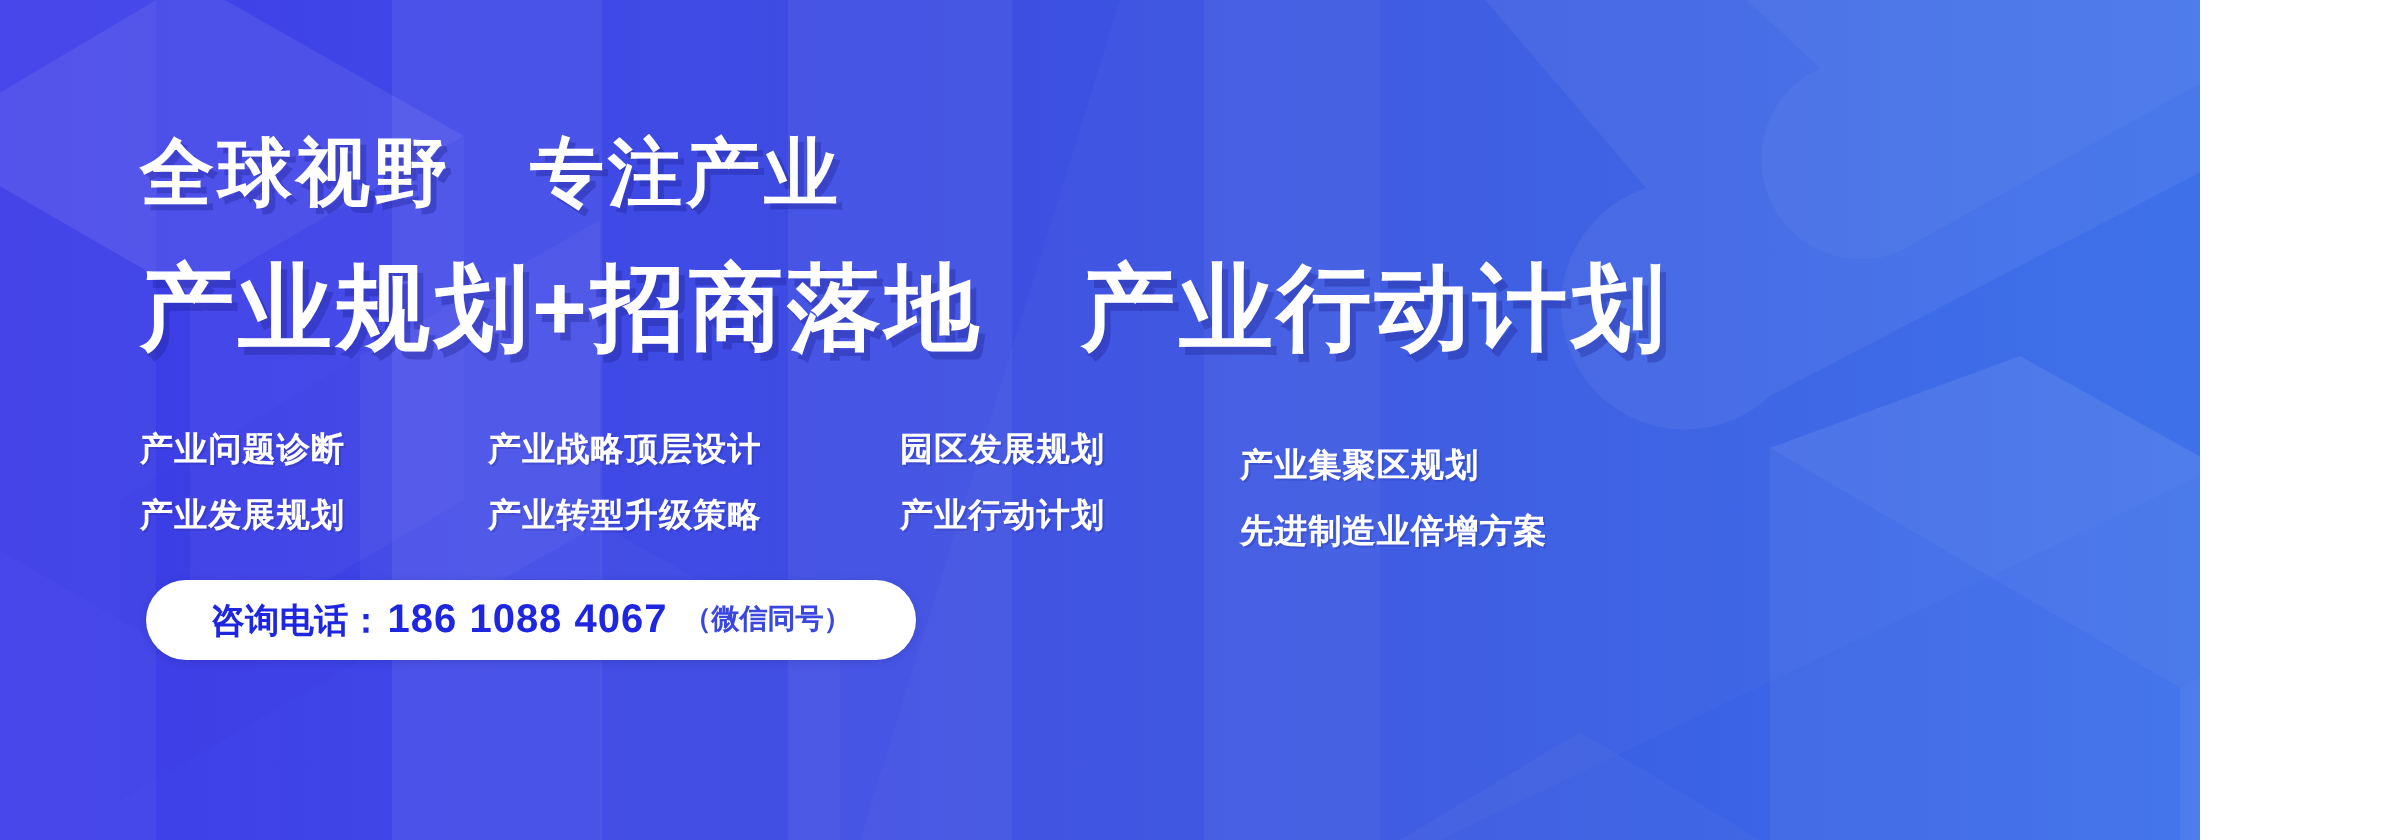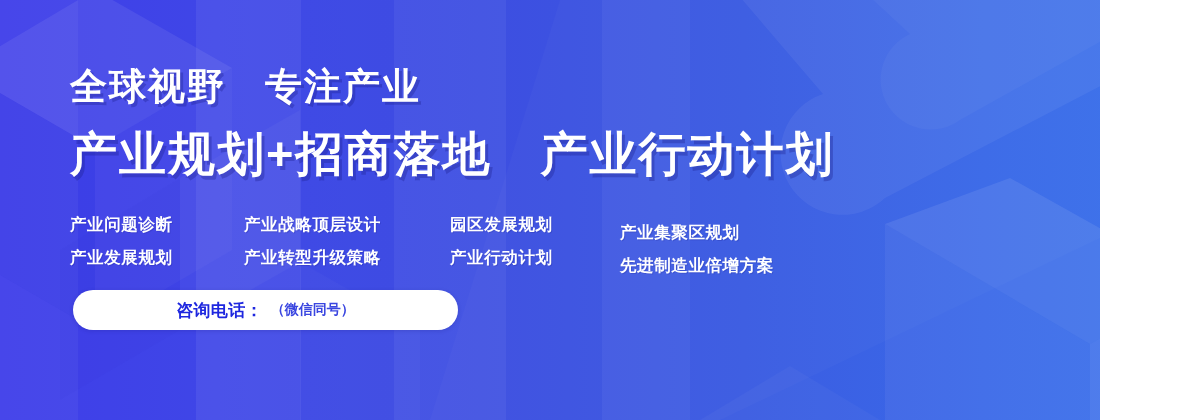--- a/index.html
+++ b/index.html
@@ -143,17 +143,18 @@
       <div class="tagrow">
         <span class="tag">产业发展规划</span>
         <span class="tag">产业转型升级策略</span>
         <span class="tag">产业行动计划</span>
         <span class="tag">先进制造业倍增方案</span>
       </div>
     </div>
 
     <div class="phone-btn">
       <span class="phone-label">咨询电话：</span>
+      <span class="phone-number">186 1088 4067</span>
       <span class="phone-note">（微信同号）</span>
     </div>
 
   </div>
 </div>
 
 </body></html>

